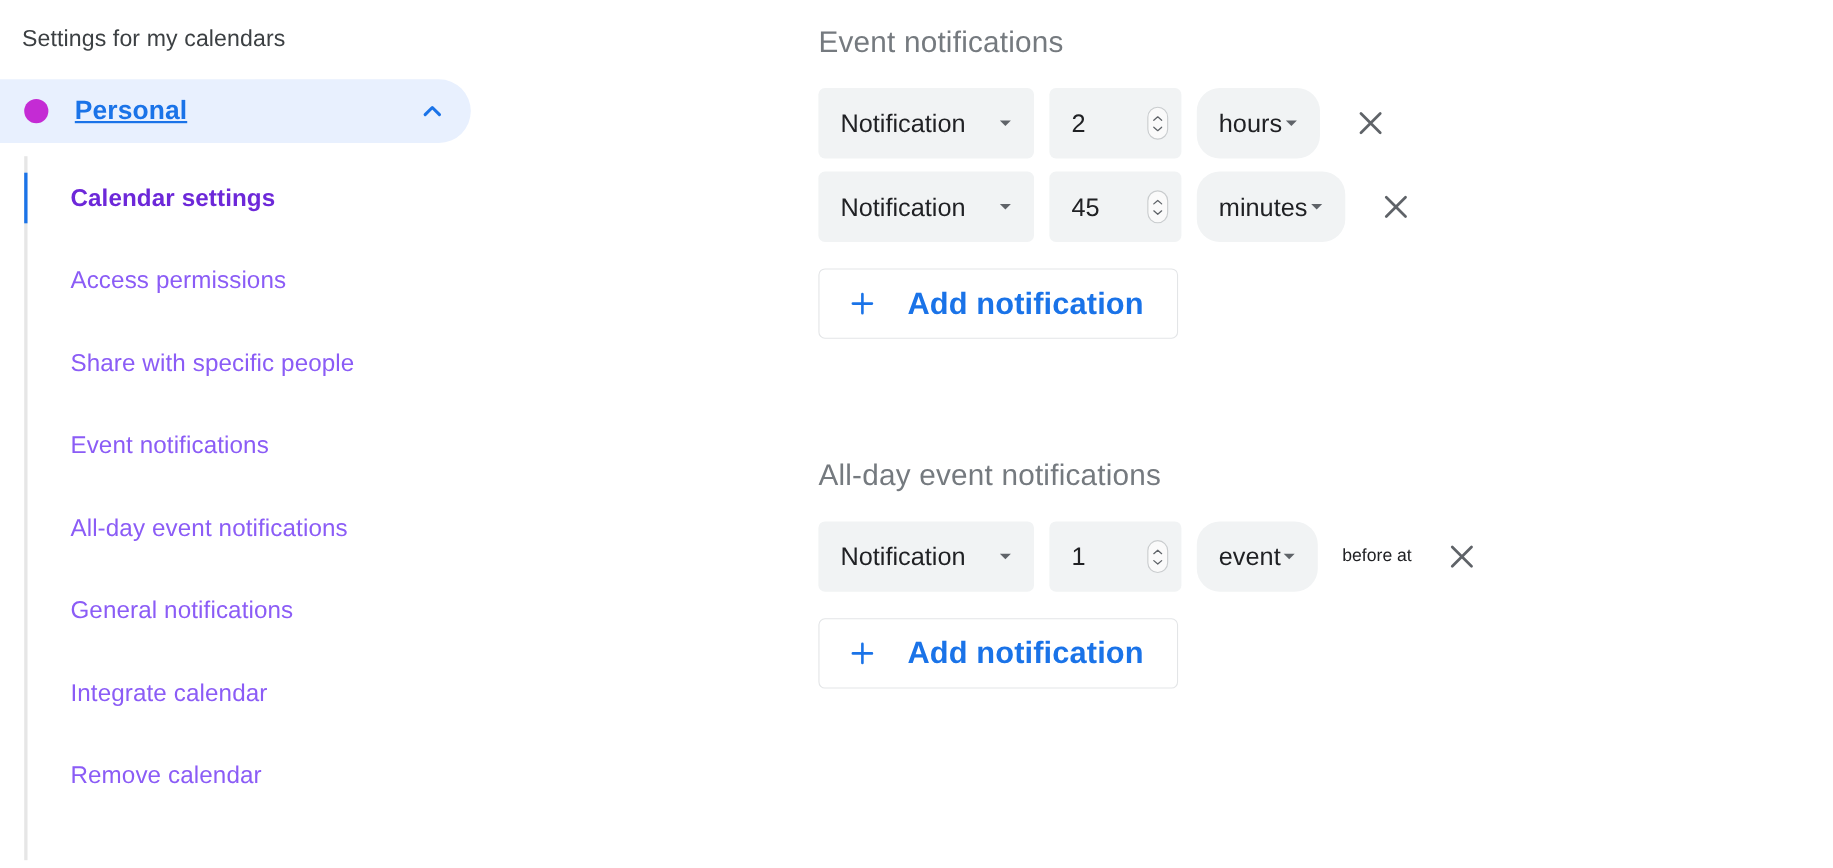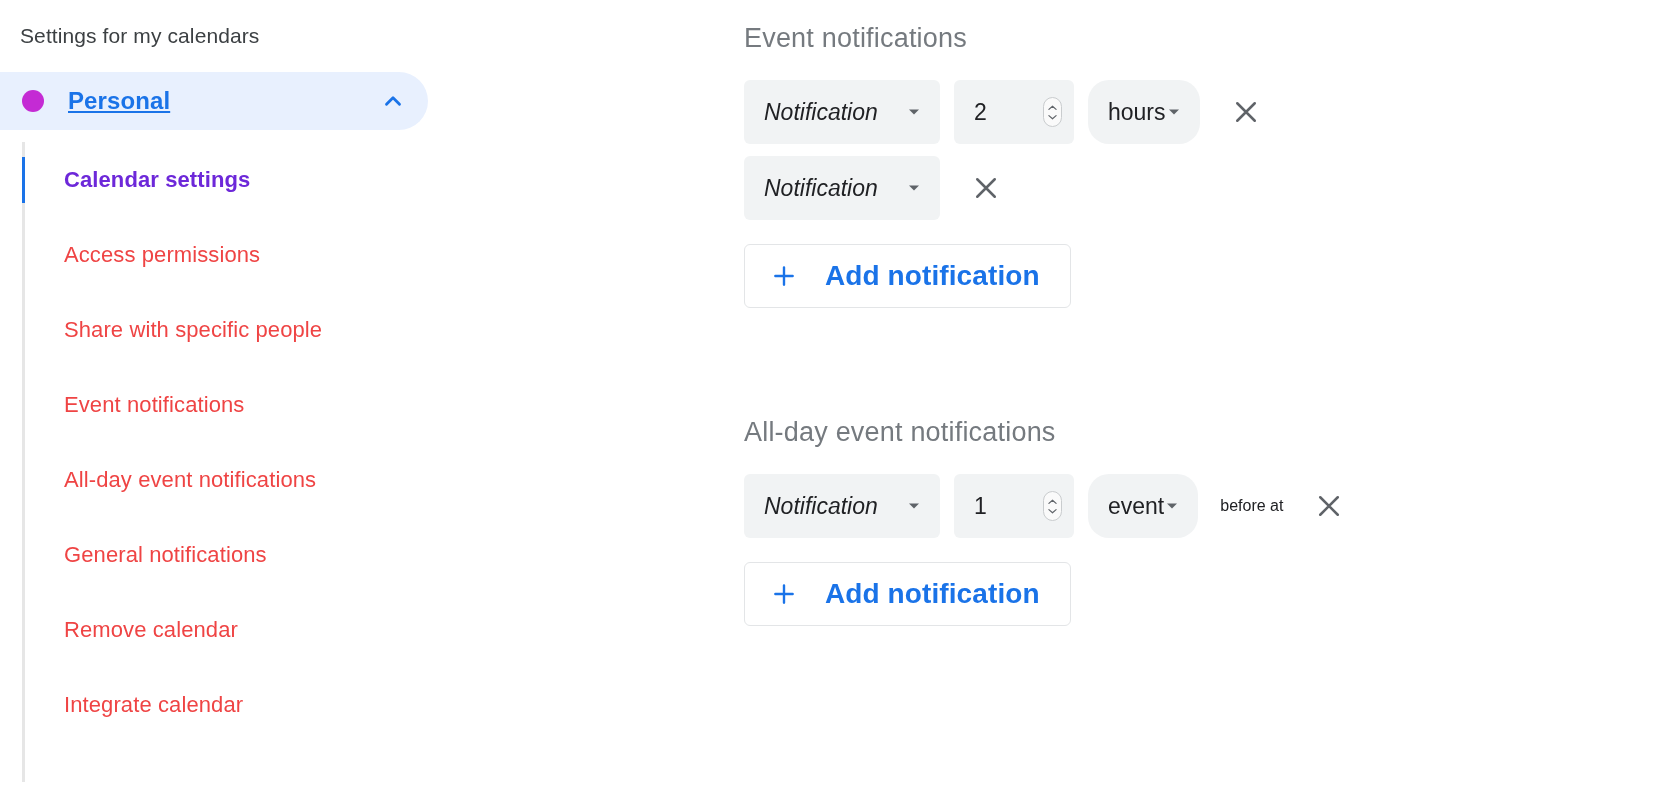--- a/index.html
+++ b/index.html
@@ -96,21 +96,21 @@
   }
   .sub-item {
     position: relative;
     height: 75px;
     display: flex;
     align-items: center;
     padding-left: 64px;
     box-sizing: border-box;
     cursor: pointer;
     font-size: 22px;
-    color: #ef4444;
+    color: #8b5cf6;
     letter-spacing: .1px;
   }
   .sub-item.active {
     color: #6d28d9;
     font-weight: bold;
   }
   .sub-item .marker {
     position: absolute;
     left: 22px;
     top: 50%;
@@ -158,21 +158,20 @@
     align-items: center;
     box-sizing: border-box;
     cursor: pointer;
     color: #202124;
     font-size: 23px;
   }
   .field.select {
     padding: 0 18px 0 20px;
     min-width: 196px;
     justify-content: space-between;
-    font-style: italic;
   }
   .field.select .caret {
     margin-left: 18px;
     display: inline-block;
   }
   .field.number {
     width: 120px;
     padding: 0 12px 0 20px;
     justify-content: space-between;
     margin-left: 14px;
@@ -299,26 +298,26 @@
           <span>All-day event notifications</span>
         </div>
 
         <div class="sub-item">
           <span class="marker"></span>
           <span>General notifications</span>
         </div>
 
         <div class="sub-item">
           <span class="marker"></span>
+          <span>Integrate calendar</span>
+        </div>
+
+        <div class="sub-item">
+          <span class="marker"></span>
           <span>Remove calendar</span>
-        </div>
-
-        <div class="sub-item">
-          <span class="marker"></span>
-          <span>Integrate calendar</span>
         </div>
 
       </div>
     </div>
   </div>
 
   <div class="main">
 
     <div class="section">
       <div class="section-title">Event notifications</div>
@@ -356,20 +355,39 @@
           <div class="remove-btn">
             <svg width="30" height="30" viewBox="0 0 24 24" aria-hidden="true">
               <path d="M5 5l14 14M19 5L5 19" fill="none" stroke="#5f6368" stroke-width="2" stroke-linecap="round"></path>
             </svg>
           </div>
         </div>
 
         <div class="notif-row">
           <div class="field select">
             <span>Notification</span>
+            <span class="caret">
+              <svg width="16" height="16" viewBox="0 0 16 16" aria-hidden="true">
+                <path d="M3 5.5l5 5 5-5z" fill="#5f6368"></path>
+              </svg>
+            </span>
+          </div>
+          <div class="field number">
+            <span>45</span>
+            <span class="stepper">
+              <svg width="9" height="6" viewBox="0 0 10 6" aria-hidden="true">
+                <path d="M1 4.5L5 1l4 3.5" fill="none" stroke="#5f6368" stroke-width="1.3" stroke-linecap="round" stroke-linejoin="round"></path>
+              </svg>
+              <svg width="9" height="6" viewBox="0 0 10 6" aria-hidden="true">
+                <path d="M1 1.5L5 5l4-3.5" fill="none" stroke="#5f6368" stroke-width="1.3" stroke-linecap="round" stroke-linejoin="round"></path>
+              </svg>
+            </span>
+          </div>
+          <div class="field unit">
+            <span>minutes</span>
             <span class="caret">
               <svg width="16" height="16" viewBox="0 0 16 16" aria-hidden="true">
                 <path d="M3 5.5l5 5 5-5z" fill="#5f6368"></path>
               </svg>
             </span>
           </div>
           <div class="remove-btn">
             <svg width="30" height="30" viewBox="0 0 24 24" aria-hidden="true">
               <path d="M5 5l14 14M19 5L5 19" fill="none" stroke="#5f6368" stroke-width="2" stroke-linecap="round"></path>
             </svg>

